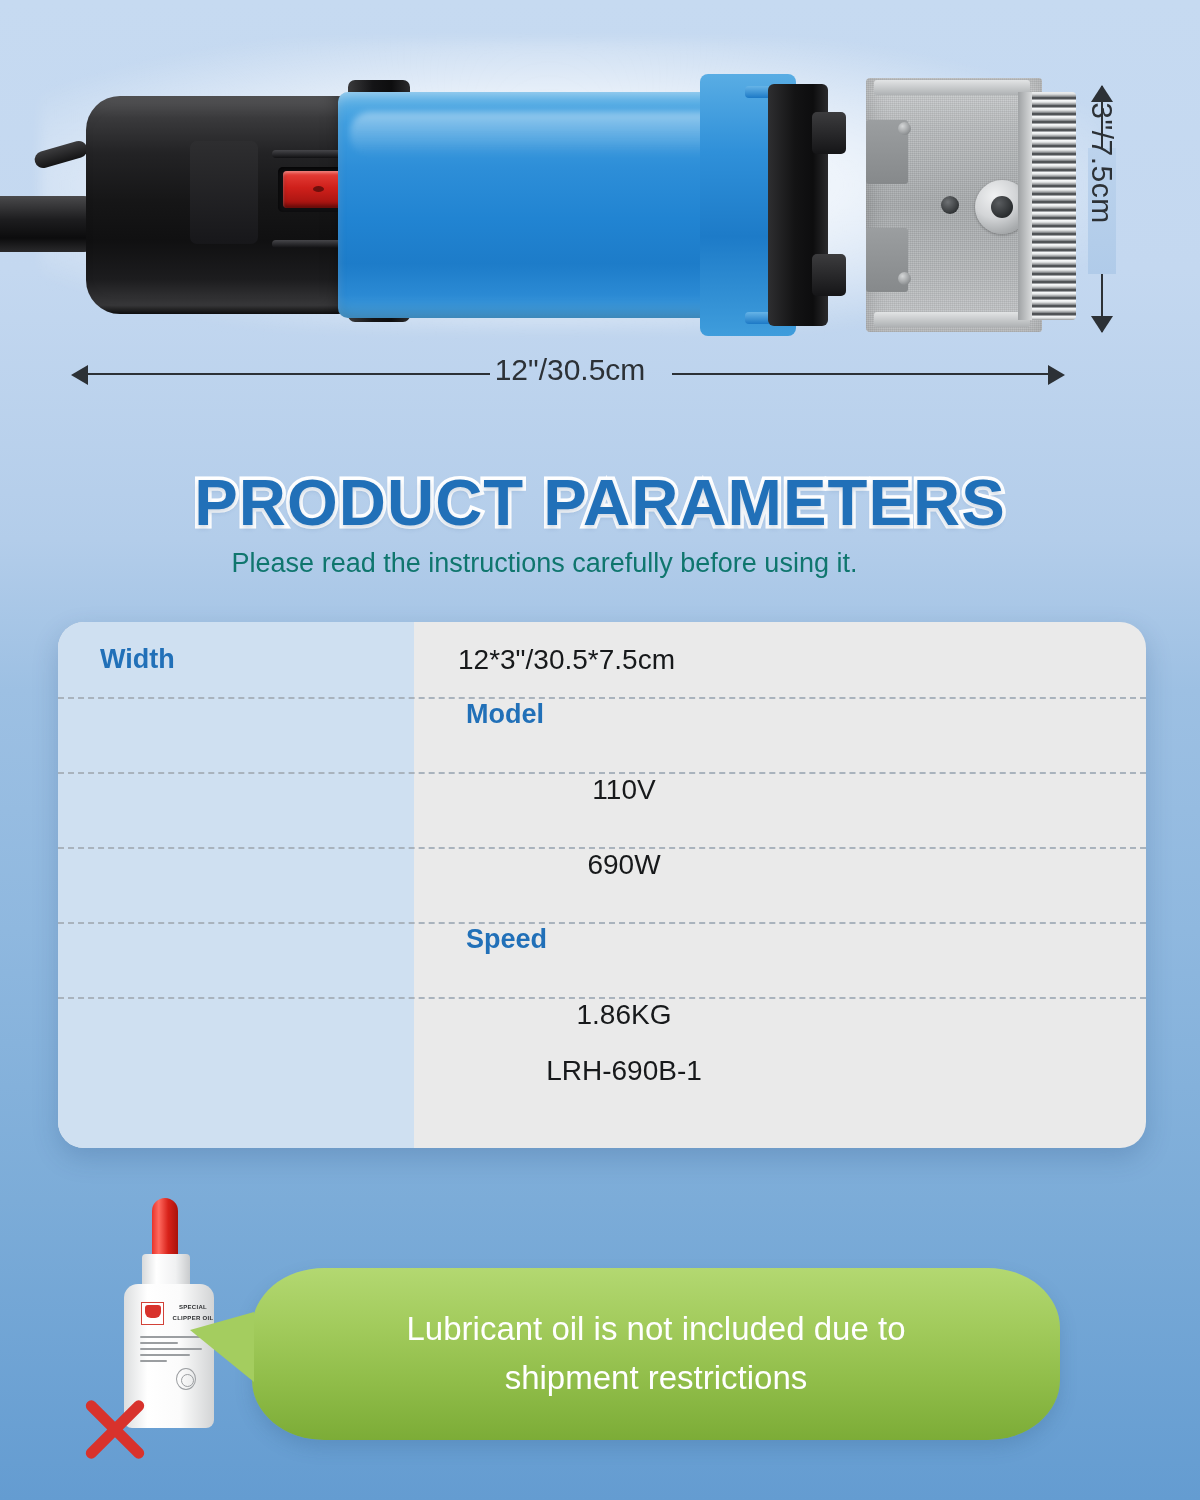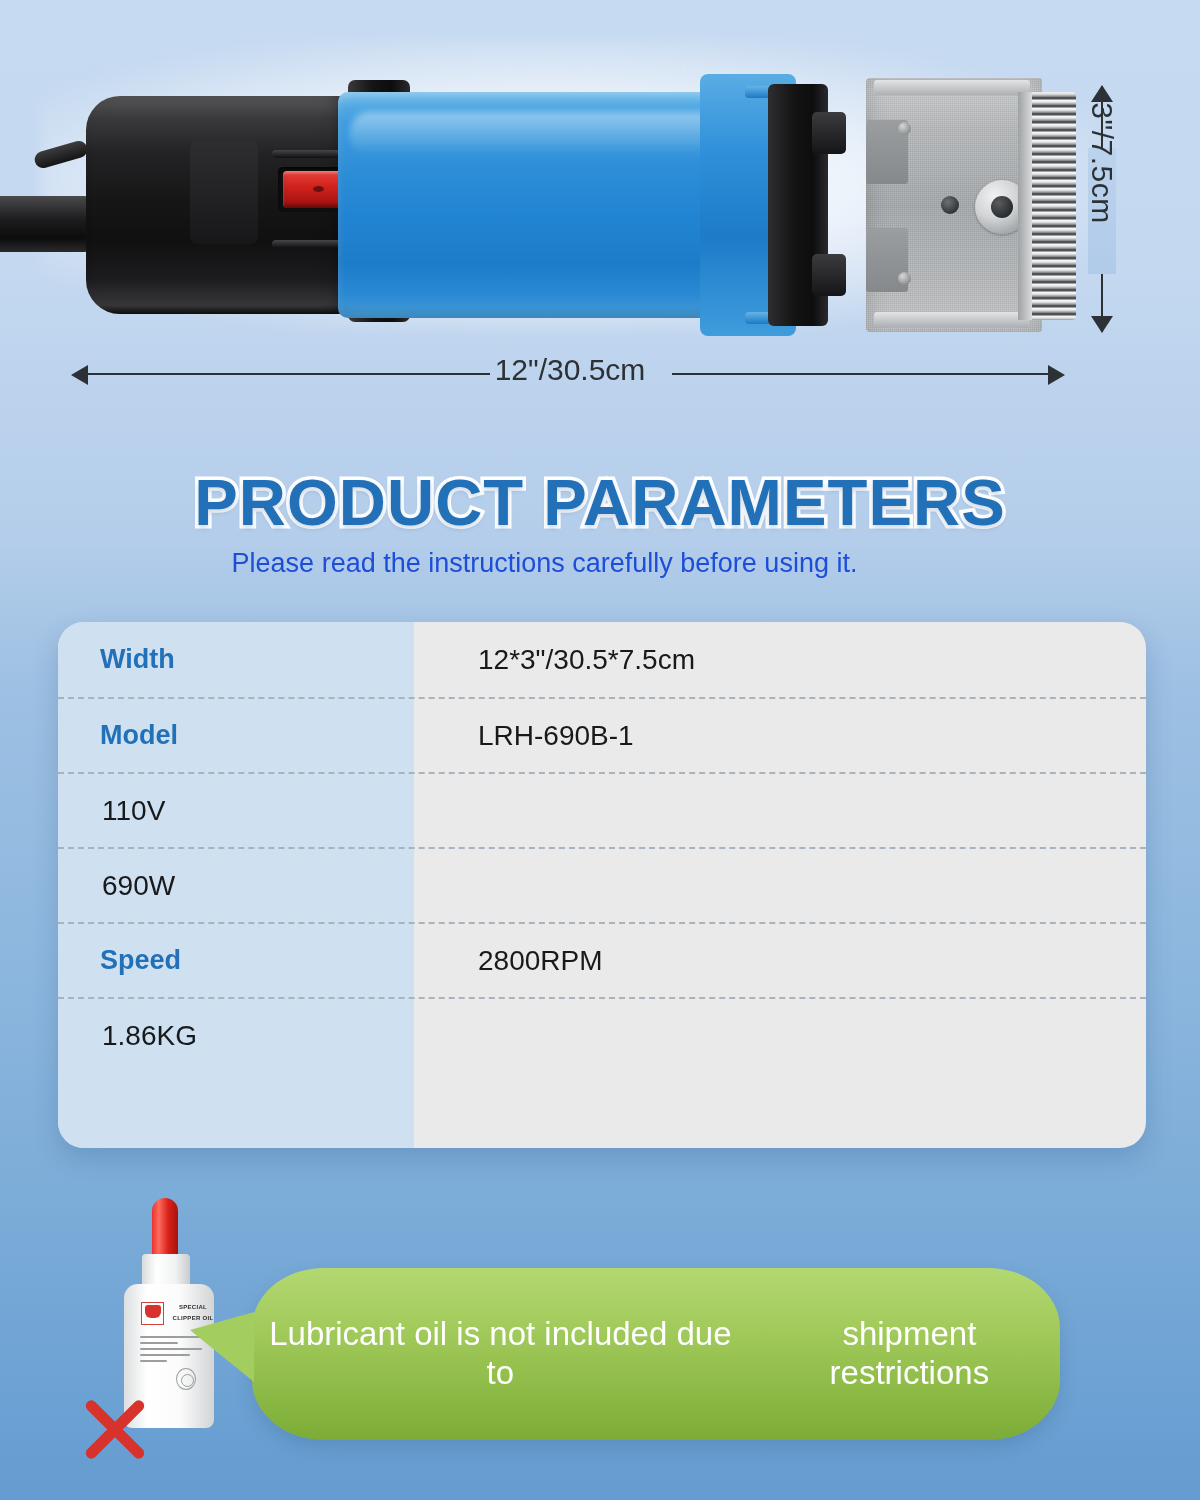--- a/index.html
+++ b/index.html
@@ -219,39 +219,39 @@
   
   .title{
     position:absolute; left:0; top:466px; width:1200px; text-align:center;
     font-size:64px; font-weight:bold; color:#2170b8;
     letter-spacing:1px; transform:scaleX(1.02);
     -webkit-text-stroke:7px #ffffff; paint-order:stroke fill;
     text-shadow:0 3px 5px rgba(40,80,130,.22);
   }
   .subtitle{
     position:absolute; left:0; top:548px; width:1089px; text-align:center;
-    font-size:27px; color:#1d4ed8;
+    font-size:27px; color:#0f766e;
   }
 
   
   .table-card{
     position:absolute; left:58px; top:622px; width:1088px; height:526px;
     border-radius:26px; overflow:hidden;
     box-shadow:0 10px 26px rgba(30,70,120,.22);
     background:#eaeaea;
   }
   .table-left-bg{
     position:absolute; left:0; top:0; width:356px; height:100%;
     background:#cfe0f1;
   }
   .rows{ position:absolute; left:0; top:0; width:100%; }
   .row{
-    position:relative; height:75px; display:flex; align-items:center;gap:20px;
-  }
-  .row + .row{ border-top:2px dashed #a9b3bd; }
+    position:relative; height:75px; display:flex; align-items:center;
+  }
+  .row + .row{ border-top:2px dashed #a9b3bd;flex-direction:column; }
   .row .lbl{
     width:356px; padding-left:42px; flex:0 0 356px;
     font-size:27px; font-weight:bold; color:#2170b8;
   }
   .row .val{
     flex:1; padding-left:44px; font-size:28px; color:#17191b;
   }
 
   
   .bottle{ position:absolute; left:116px; top:1198px; width:106px; height:230px; }
@@ -318,21 +318,21 @@
     box-shadow:0 8px 18px rgba(40,80,120,.2);
   }
   .bubble-tail{
     position:absolute; left:-62px; top:44px; width:0; height:0;
     border-top:18px solid transparent;
     border-bottom:52px solid transparent;
     border-right:64px solid #a4cd5f;
   }
   .bubble-text{
     position:absolute; left:0; top:0; width:100%; height:100%;
-    display:flex; flex-direction:row; align-items:center;
+    display:flex; flex-direction:column; align-items:center;
     justify-content:center; gap:10px;
     font-size:33px; color:#ffffff; line-height:1.18; text-align:center;
   }
 </style>
 </head>
 <body>
 
 <div id="photo">
   <div class="photo-glow"></div>
 

